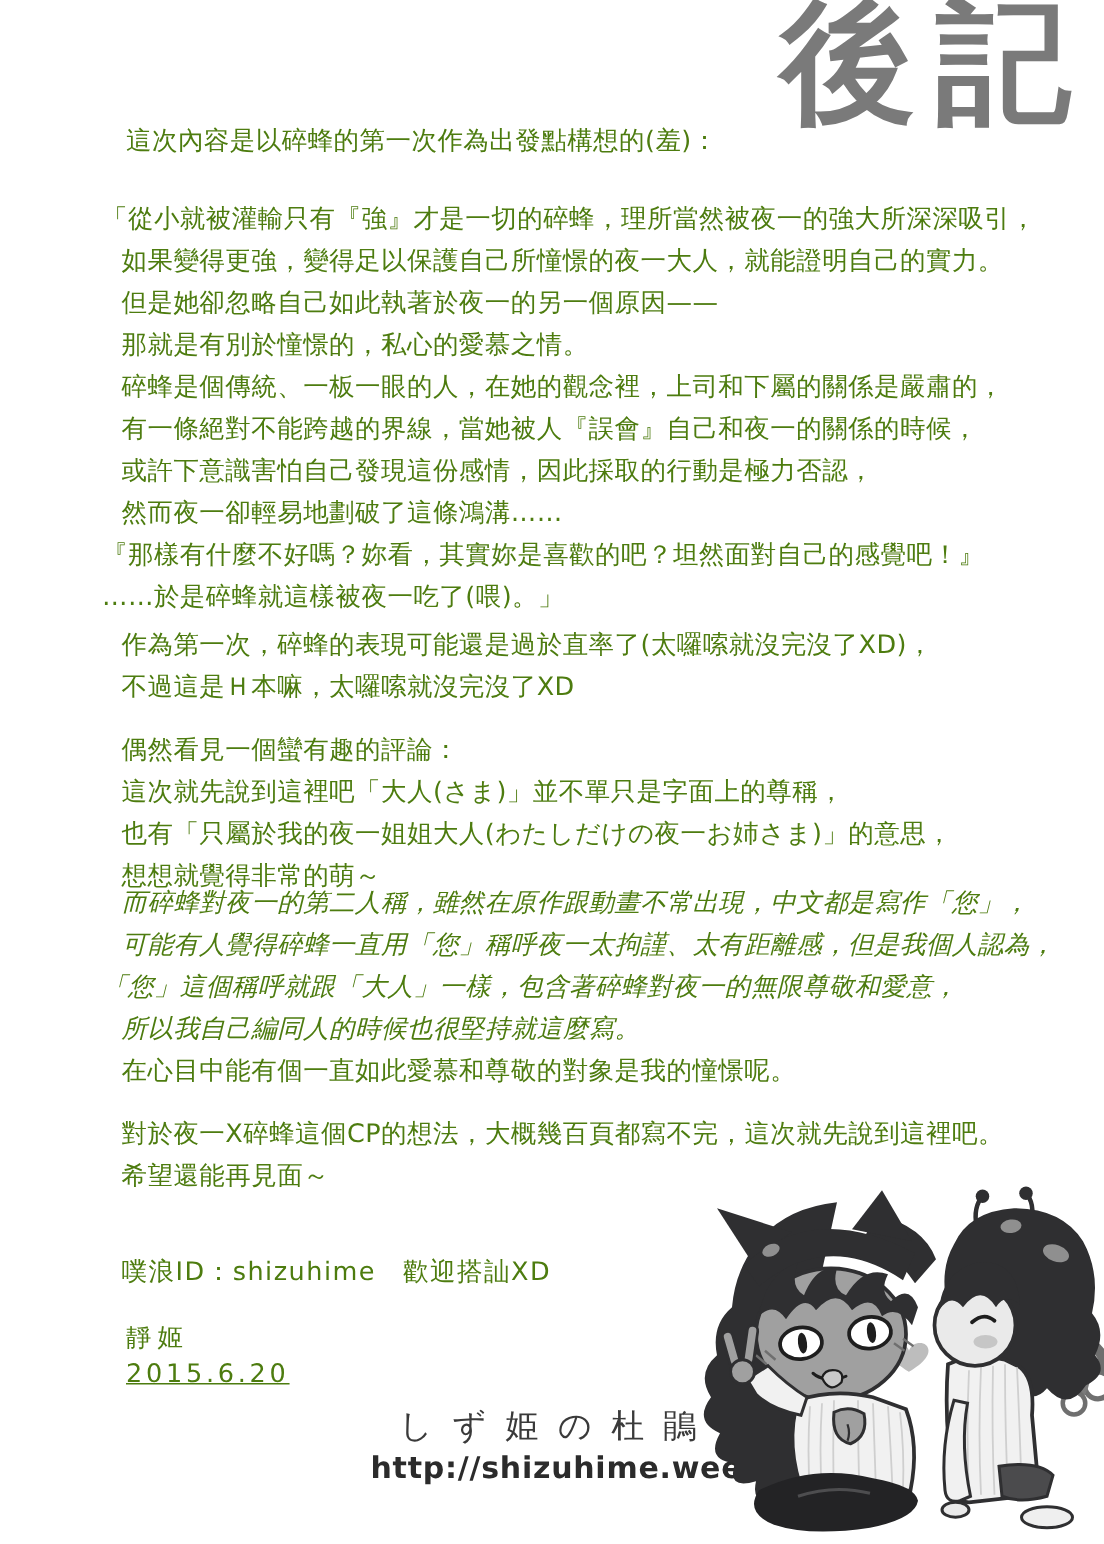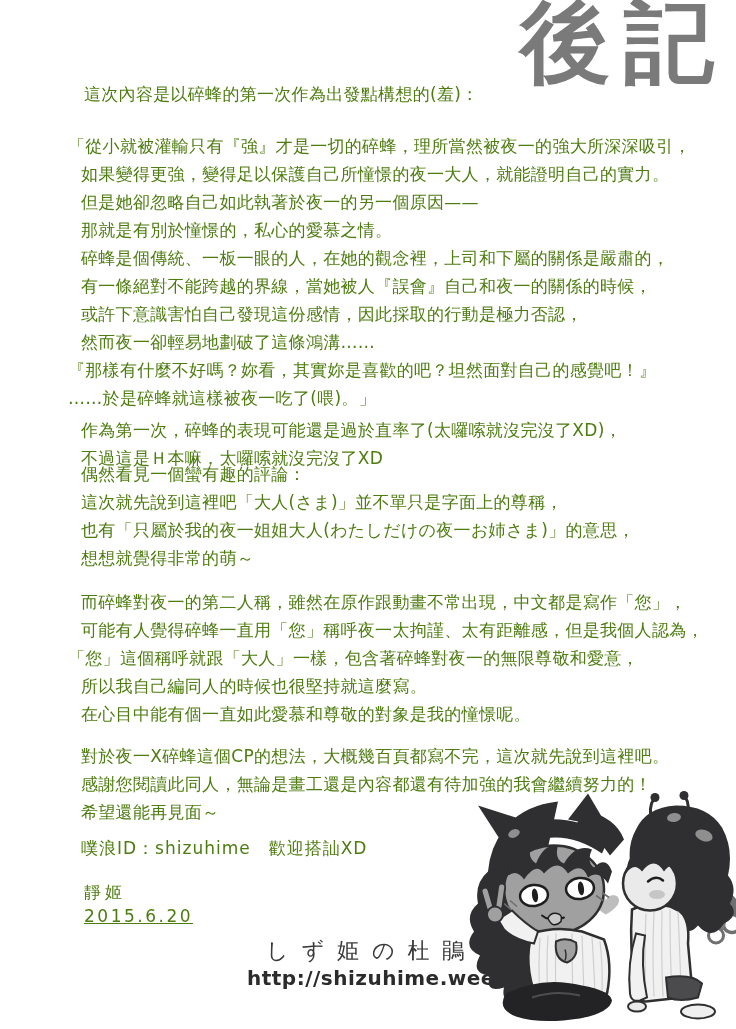--- a/index.html
+++ b/index.html
@@ -47,41 +47,40 @@
     <div class="line">然而夜一卻輕易地劃破了這條鴻溝……</div>
     <div class="line hang">『那樣有什麼不好嗎？妳看，其實妳是喜歡的吧？坦然面對自己的感覺吧！』</div>
     <div class="line hang">……於是碎蜂就這樣被夜一吃了(喂)。」</div>
   </div>
 
   <div class="tblock" style="top:416px; left:81px;">
     <div class="line">作為第一次，碎蜂的表現可能還是過於直率了(太囉嗦就沒完沒了XD)，</div>
     <div class="line">不過這是Ｈ本嘛，太囉嗦就沒完沒了XD</div>
   </div>
 
-  <div class="tblock" style="top:460px; left:81px;">
+  <div class="tblock" style="top:486px; left:81px;">
     <div class="line">偶然看見一個蠻有趣的評論：</div>
     <div class="line">這次就先說到這裡吧「大人(さま)」並不單只是字面上的尊稱，</div>
     <div class="line">也有「只屬於我的夜一姐姐大人(わたしだけの夜一お姉さま)」的意思，</div>
     <div class="line">想想就覺得非常的萌～</div>
   </div>
 
-  <div class="tblock" style="top:588px; left:81px;">
+  <div class="tblock" style="top:588px; left:81px;font-style:italic;">
     <div class="line">而碎蜂對夜一的第二人稱，雖然在原作跟動畫不常出現，中文都是寫作「您」，</div>
     <div class="line">可能有人覺得碎蜂一直用「您」稱呼夜一太拘謹、太有距離感，但是我個人認為，</div>
     <div class="line hang">「您」這個稱呼就跟「大人」一樣，包含著碎蜂對夜一的無限尊敬和愛意，</div>
     <div class="line">所以我自己編同人的時候也很堅持就這麼寫。</div>
   </div>
 
   <div class="tblock" style="top:700px; left:81px;">
     <div class="line">在心目中能有個一直如此愛慕和尊敬的對象是我的憧憬呢。</div>
   </div>
 
   <div class="tblock" style="top:742px; left:81px;">
     <div class="line">對於夜一X碎蜂這個CP的想法，大概幾百頁都寫不完，這次就先說到這裡吧。</div>
-    <div class="line">感謝您閱讀此同人，無論是畫工還是內容都還有待加強的我會繼續努力的！</div>
     <div class="line">希望還能再見面～</div>
   </div>
 
   <div class="tblock plurk" style="top:834px; left:81px;">
     <div class="line">噗浪ID：shizuhime　歡迎搭訕XD</div>
   </div>
 
   <div class="tblock author" style="top:878px; left:84px;">
     <div class="line">靜姬</div>
   </div>

